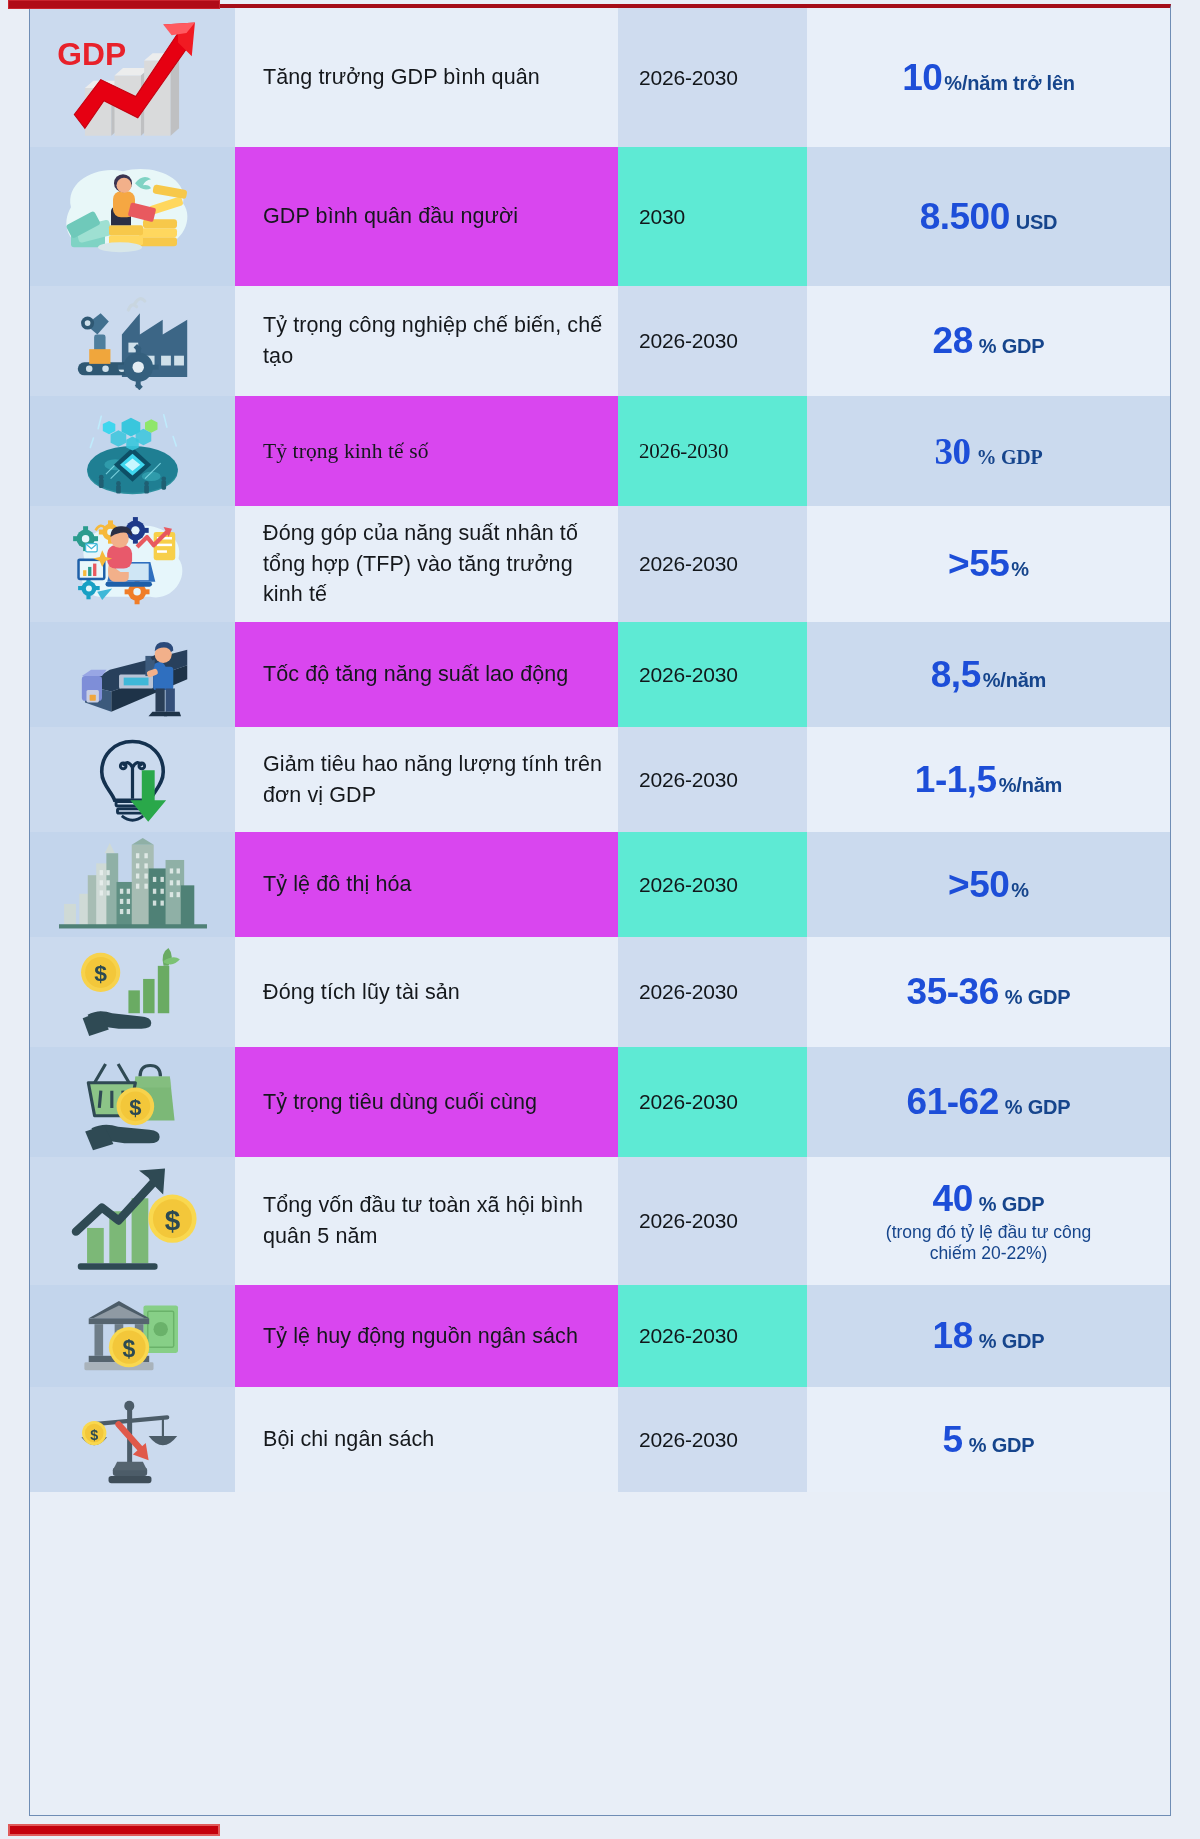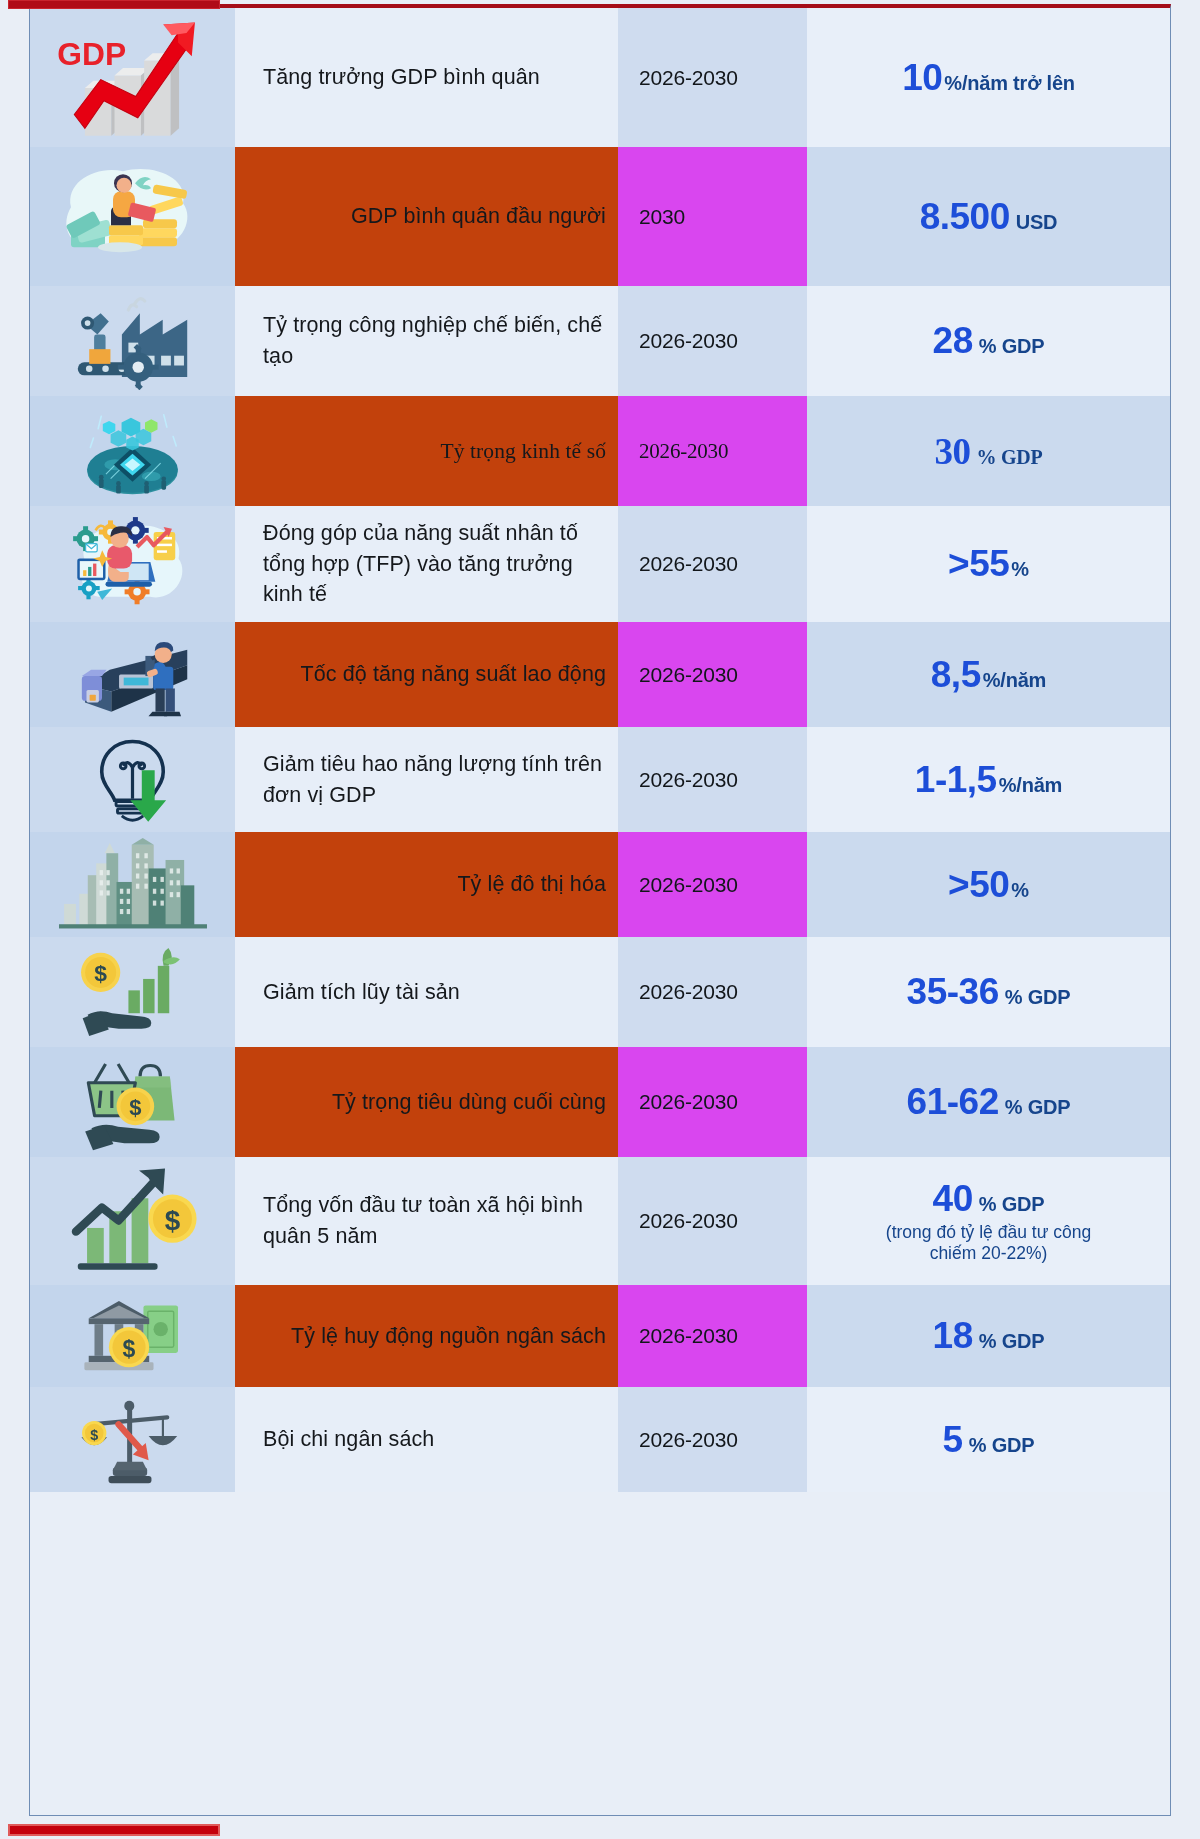--- a/index.html
+++ b/index.html
@@ -45,22 +45,22 @@
     width: 100%;
     box-sizing: border-box;
   }
   
   .row.odd  .c-icon { background: #cbdaee; }
   .row.odd  .c-label{ background: #e7eef8; }
   .row.odd  .c-period{ background: #cfdcef; }
   .row.odd  .c-value{ background: #e8eff9; }
 
   .row.even .c-icon { background: #c3d5ec; }
-  .row.even .c-label{ background: #c2410c; justify-content: flex-end; }
-  .row.even .c-period{ background: #d946ef; }
+  .row.even .c-label{ background: #d946ef; }
+  .row.even .c-period{ background: #5eead4; }
   .row.even .c-value{ background: #cbdaee; }
 
   .c-icon {
     width: 205px;
     flex: 0 0 205px;
     display: flex;
     align-items: flex-end;
     justify-content: center;
   }
   .c-label {
@@ -559,21 +559,21 @@
   <rect x="88" y="44" width="14" height="42" fill="#6aab63"></rect>
   <rect x="106" y="28" width="14" height="58" fill="#6aab63"></rect>
   <path d="M113 28 q-4 -16 6 -22 q8 10 0 22Z" fill="#6aab63"></path>
   <path d="M113 22 q12 -8 20 -2 q-8 10 -20 4Z" fill="#7cc274"></path>
   <path d="M20 88 q14 -8 30 -2 l36 4 q12 1 12 8 q0 7 -12 7 l-28 0 l-30 -4Z" fill="#2f4a54"></path>
   <path d="M14 92 L36 84 L46 106 L22 114Z" fill="#2f4a54"></path>
 </svg>
           </div>
         </div>
         <div class="c-label">
-          <span class="label-text">Giảm tích lũy tài sản</span>
+          <span class="label-text">Đóng tích lũy tài sản</span>
         </div>
         <div class="c-period">
           <span class="period-text">2026-2030</span>
         </div>
         <div class="c-value">
           <div class="value-line">
             <span class="v-num">35-36</span>
             <span class="v-unit spaced">% GDP</span>
           </div>
         </div>

